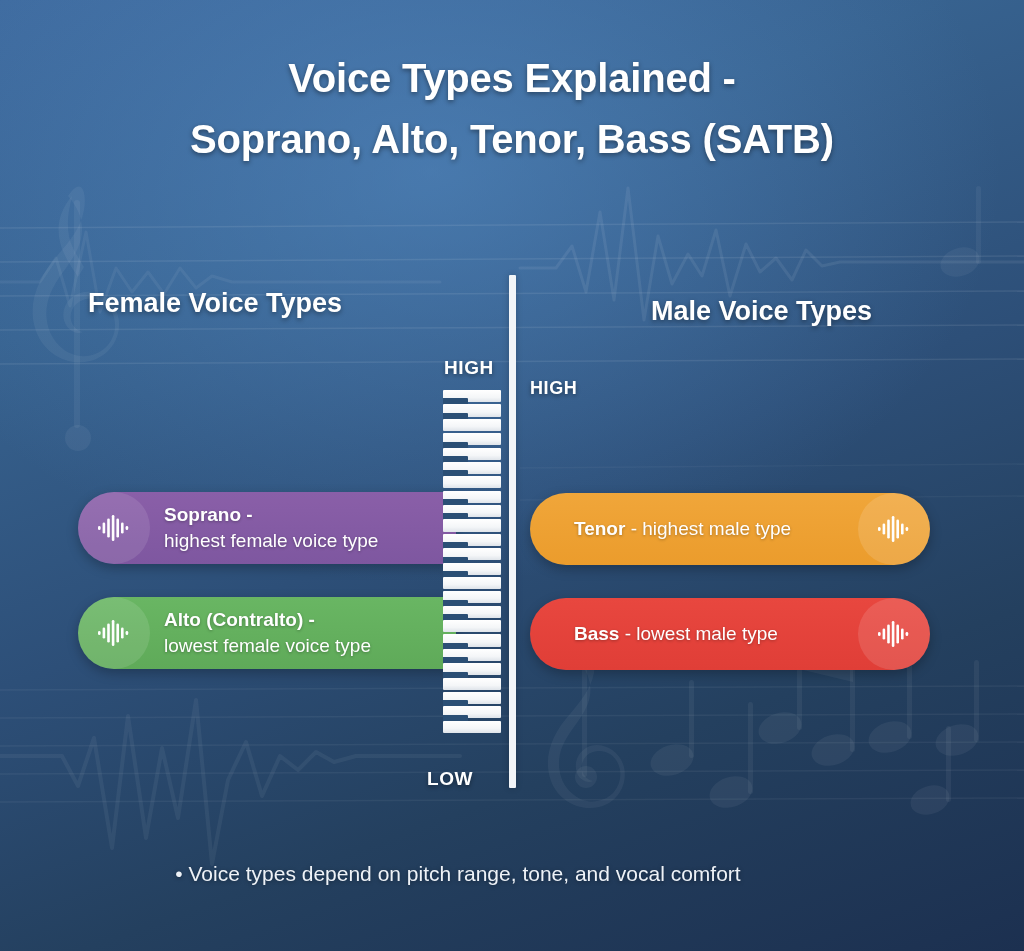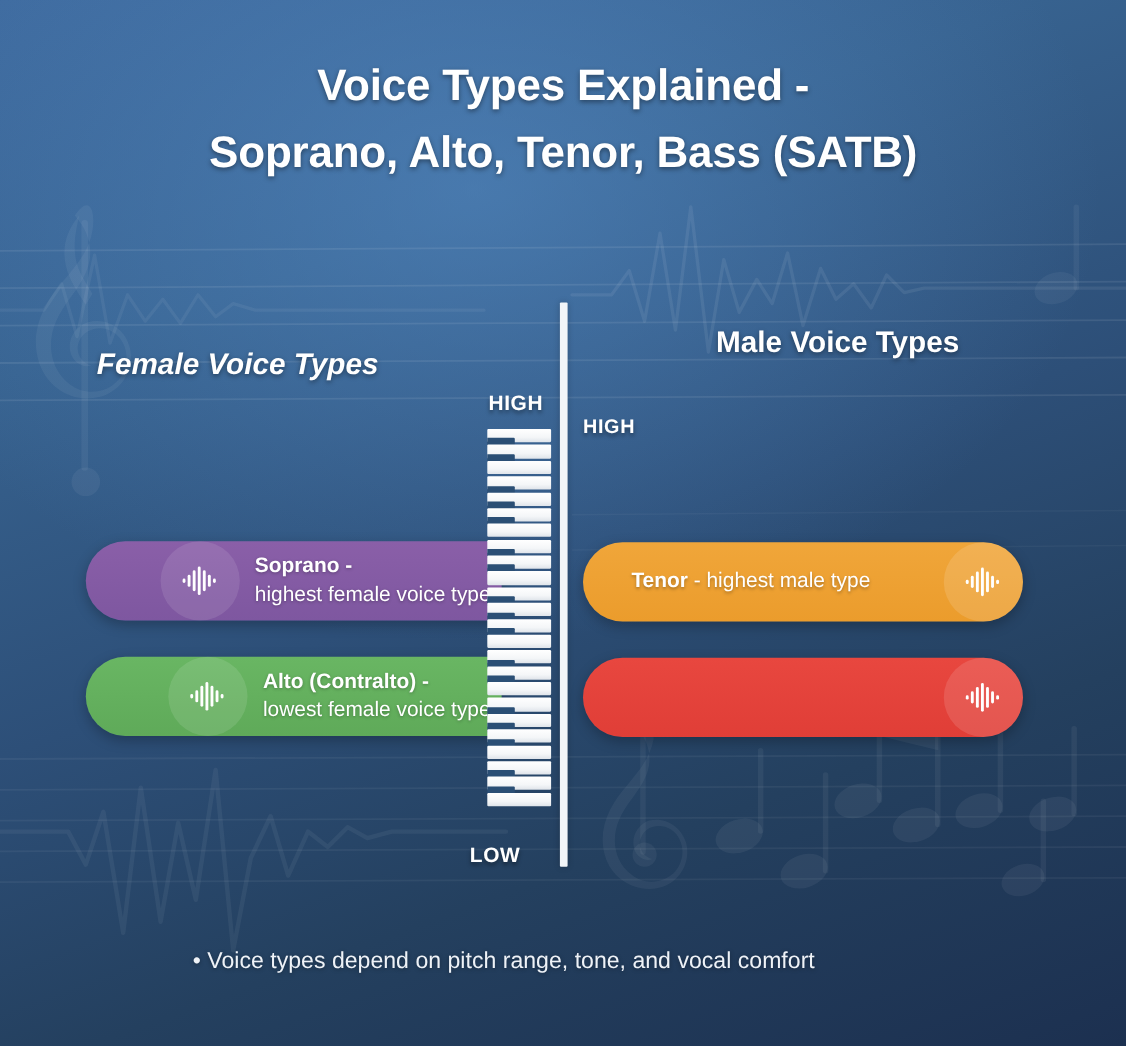--- a/index.html
+++ b/index.html
@@ -50,21 +50,21 @@
   
   .col-heading {
     position: absolute;
     color: #ffffff;
     font-size: 27px;
     font-weight: bold;
     text-shadow: 0 2px 5px rgba(0,0,0,0.40);
     z-index: 6;
     white-space: nowrap;
   }
-  #heading-female { top: 316px; left: 88px; font-style: italic; }
+  #heading-female { top: 288px; left: 88px; }
   #heading-male   { top: 296px; left: 651px; }
 
   
   .divider {
     position: absolute;
     left: 509px;
     top: 275px;
     width: 7px;
     height: 513px;
     background: #f2f5f8;
@@ -129,21 +129,20 @@
     z-index: 6;
     box-shadow: 0 4px 12px rgba(0,0,0,0.26);
   }
 
   .pill-left {
     left: 78px;
     width: 378px;
     height: 72px;
     border-radius: 36px 0 0 36px;
     padding-left: 0;
-    justify-content: flex-end;
   }
   .pill-right {
     left: 530px;
     width: 400px;
     height: 72px;
     border-radius: 36px;
     justify-content: flex-start;
   }
 
   #pill-soprano { top: 492px; background: linear-gradient(180deg,#8a5fa8 0%, #7e57a0 100%); }
@@ -329,20 +328,24 @@
         <rect x="10.2" y="4.5" width="2.6" height="19" rx="1.3"></rect>
         <rect x="14.8" y="1" width="2.6" height="26" rx="1.3"></rect>
         <rect x="19.4" y="4.5" width="2.6" height="19" rx="1.3"></rect>
         <rect x="24" y="8.5" width="2.6" height="11" rx="1.3"></rect>
         <rect x="28.6" y="12" width="2.6" height="4" rx="1.3"></rect>
       </svg>
     </span>
   </div>
 
   <div class="pill pill-right" id="pill-bass">
+    <span class="pill-text">
+      <span class="name">Bass</span>
+      <span class="desc">- lowest male type</span>
+    </span>
     <span class="icon-circle">
       <svg class="wave-icon" viewBox="0 0 34 28" xmlns="http://www.w3.org/2000/svg" aria-hidden="true">
         <rect x="1" y="12" width="2.6" height="4" rx="1.3"></rect>
         <rect x="5.6" y="8.5" width="2.6" height="11" rx="1.3"></rect>
         <rect x="10.2" y="4.5" width="2.6" height="19" rx="1.3"></rect>
         <rect x="14.8" y="1" width="2.6" height="26" rx="1.3"></rect>
         <rect x="19.4" y="4.5" width="2.6" height="19" rx="1.3"></rect>
         <rect x="24" y="8.5" width="2.6" height="11" rx="1.3"></rect>
         <rect x="28.6" y="12" width="2.6" height="4" rx="1.3"></rect>
       </svg>

